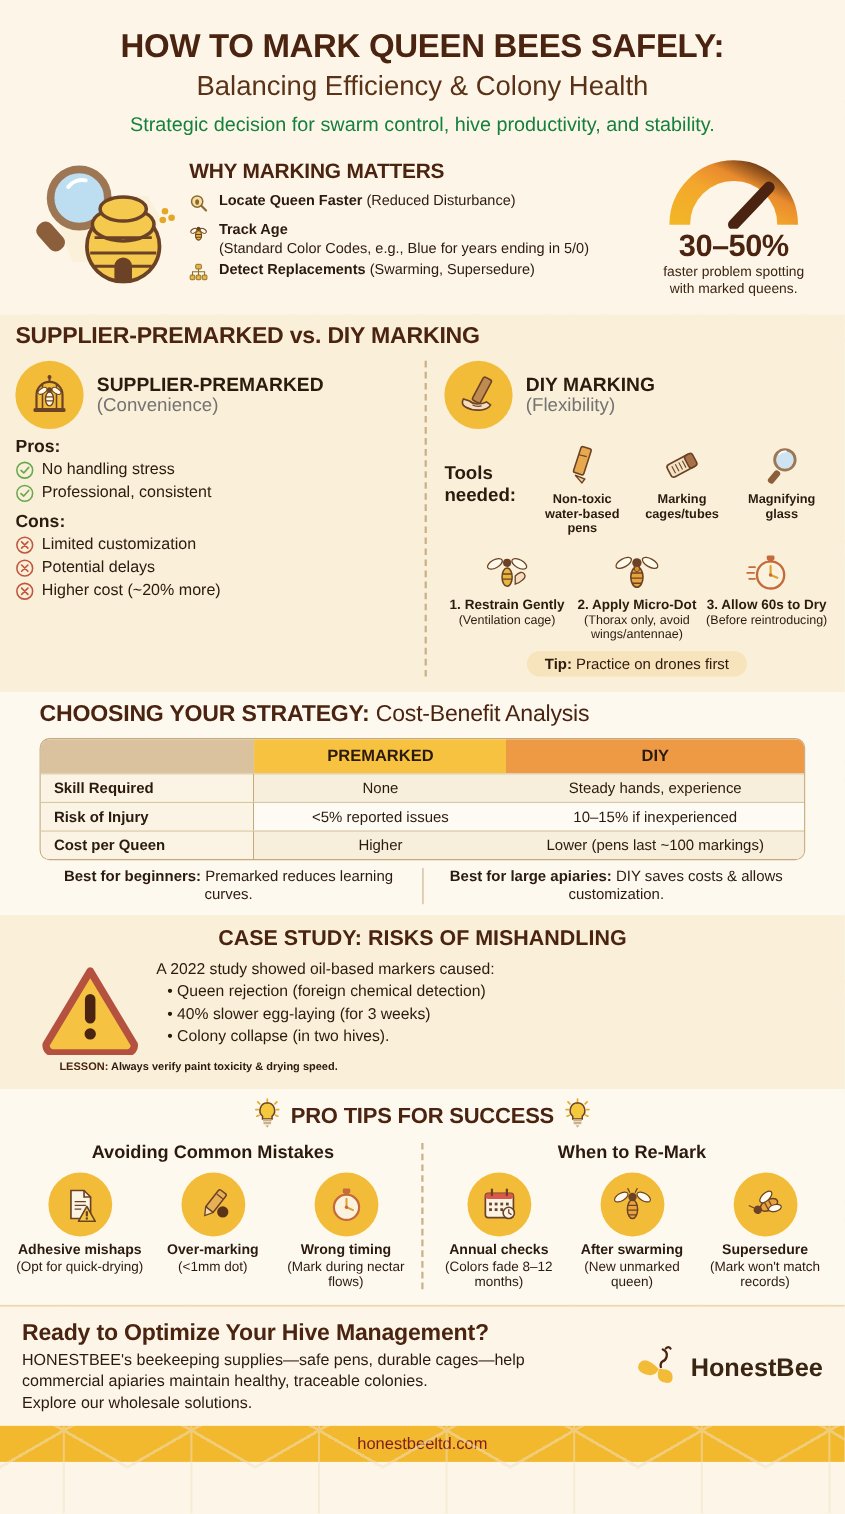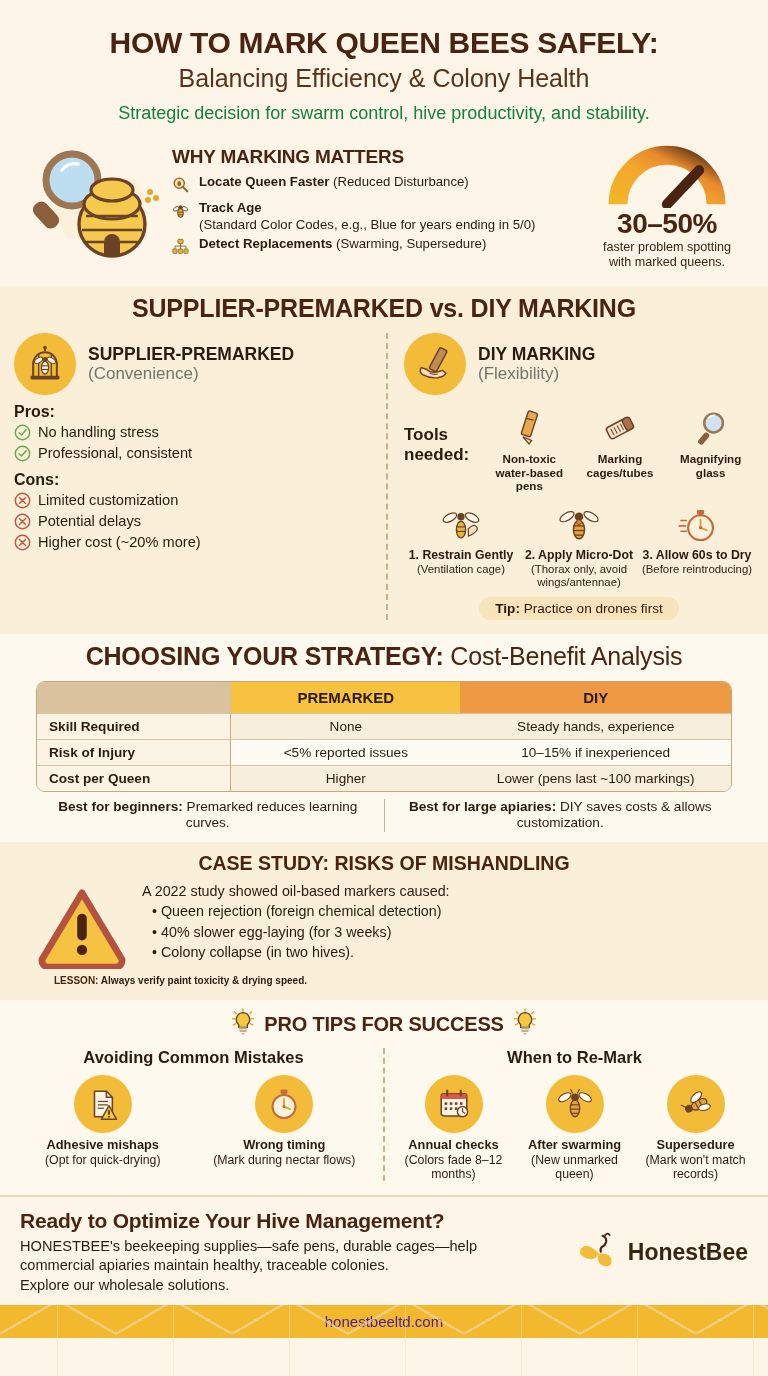--- a/index.html
+++ b/index.html
@@ -53,21 +53,21 @@
   .why-ic { width:20px; flex:0 0 20px; padding-top:2px; }
   .why-tx { font-size:13.2px; line-height:1.25; }
   .why-tx b { font-weight:bold; }
   .why-right { width:170px; flex:0 0 170px; text-align:center; padding-top:4px;}
   .gauge { width:128px; height:66px; margin:0 auto 2px; position:relative; }
   .big-stat { font-size:28px; font-weight:bold; color:#4A2410; line-height:1; letter-spacing:-.5px;}
   .stat-cap { font-size:12.6px; line-height:1.2; margin-top:2px; color:#3A2412; }
 
   
   .compare-wrap { padding:8px 14px 14px; }
-  .sec-h { text-align:center; font-size:25px; font-weight:bold; color:#4A2410; margin-bottom:10px; letter-spacing:-.2px;}
+  .sec-h { text-align:left; font-size:21px; font-weight:bold; color:#4A2410; margin-bottom:10px; letter-spacing:-.2px;}
   .cmp { display:flex; gap:0; }
   .cmp-l { width:372px; flex:0 0 372px; padding-right:14px; }
   .cmp-r { flex:1; padding-left:16px; border-left:2px dashed #C9B089; }
   .cmp-head { display:flex; align-items:center; gap:12px; margin-bottom:8px; }
   .circ { width:62px; height:62px; border-radius:50%; background:#F3BC38; flex:0 0 62px;
           display:flex; align-items:center; justify-content:center; }
   .cmp-t { font-size:17.5px; font-weight:bold; color:#2B1A0E; line-height:1.1; }
   .cmp-s { font-size:17px; color:#737373; line-height:1.15; }
   .pc-h { font-size:16px; font-weight:bold; margin:8px 0 2px; }
   .pc-li { display:flex; gap:7px; align-items:center; font-size:14.6px; margin-bottom:2px; line-height:1.3;}
@@ -136,21 +136,21 @@
   .titem-t { font-size:12.8px; font-weight:bold; line-height:1.15; }
   .titem-s { font-size:12.3px; line-height:1.15; }
 
   
   .cta { padding:12px 20px 10px; display:flex; align-items:center; gap:10px; }
   .cta-l { flex:1; }
   .cta-h { font-size:21px; font-weight:bold; color:#4A2410; margin-bottom:4px; letter-spacing:-.2px;}
   .cta-p { font-size:14.6px; line-height:1.33; }
   .cta-r { width:180px; flex:0 0 180px; display:flex; align-items:center; gap:6px; justify-content:flex-end;}
   .brand { font-size:23px; font-weight:bold; color:#3A2412; }
-  .urlbar { background:#F2B92F; text-align:center; padding:8px 0; font-size:15px; color:#4c1d95; }
+  .urlbar { background:#F2B92F; text-align:center; padding:8px 0; font-size:15px; color:#7f1d1d; }
 
   .divline { height:2px; background:#EBD9B4; }
 </style>
 </head>
 <body>
 
 <div class="page">
   <div class="honey-bg"></div>
 
   <div class="sec band-a header">
@@ -569,20 +569,34 @@
                 <line x1="14" y1="25" x2="21" y2="25" stroke="#6B4226" stroke-width="1.4"></line>
                 <path d="M27 22 L36 38 H18 Z" fill="#F5C93F" stroke="#6B4226" stroke-width="1.7" stroke-linejoin="round"></path>
                 <rect x="25.8" y="27" width="2.4" height="6" rx="1.2" fill="#6B4226"></rect>
                 <circle cx="27" cy="35" r="1.3" fill="#6B4226"></circle>
               </svg>
             </div>
             <div class="titem-t">Adhesive mishaps</div>
             <div class="titem-s">(Opt for quick-drying)</div>
           </div>
 
+          <div class="titem">
+            <div class="tcirc">
+              <svg viewBox="0 0 40 40" width="34" height="34">
+                <g transform="rotate(38 20 20)">
+                  <rect x="15" y="3" width="10" height="24" rx="2" fill="#E8B055" stroke="#6B4226" stroke-width="1.6"></rect>
+                  <path d="M15 27 h10 l-5 8 z" fill="#F3DCAE" stroke="#6B4226" stroke-width="1.4"></path>
+                  <line x1="16" y1="9" x2="24" y2="9" stroke="#6B4226" stroke-width="1.3"></line>
+                </g>
+                <circle cx="30" cy="28" r="6" fill="#5B3318"></circle>
+              </svg>
+            </div>
+            <div class="titem-t">Over-marking</div>
+            <div class="titem-s">(&lt;1mm dot)</div>
+          </div>
 
           <div class="titem">
             <div class="tcirc">
               <svg viewBox="0 0 40 40" width="34" height="34">
                 <circle cx="20" cy="23" r="13.5" fill="#FBF2DE" stroke="#C56A3A" stroke-width="2.4"></circle>
                 <rect x="16" y="3" width="8" height="5" rx="1.5" fill="#C56A3A"></rect>
                 <rect x="17.5" y="7" width="5" height="3" fill="#C56A3A"></rect>
                 <path d="M20 23 L20 14 M20 23 L27 26" stroke="#E0A22C" stroke-width="2.2" stroke-linecap="round"></path>
                 <circle cx="20" cy="23" r="1.8" fill="#C56A3A"></circle>
               </svg>

